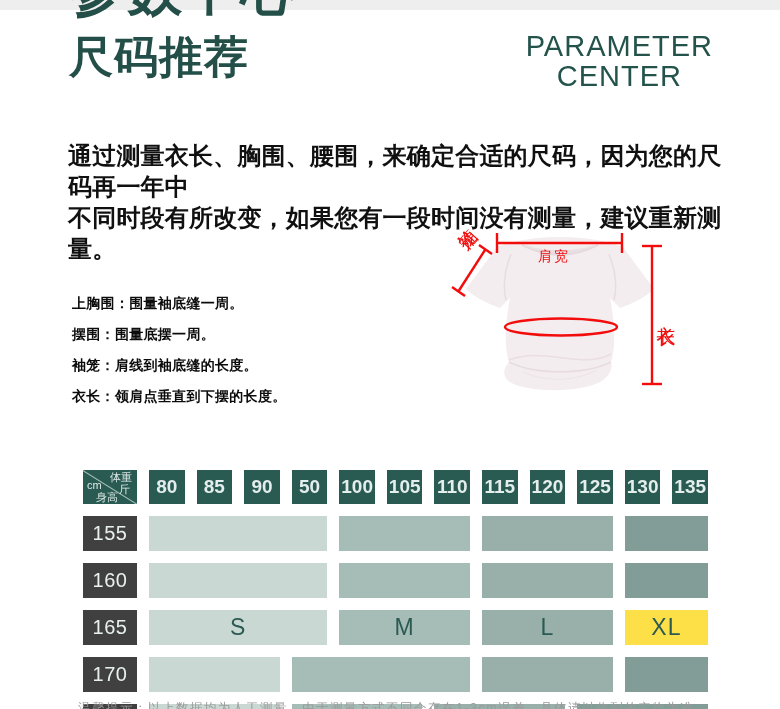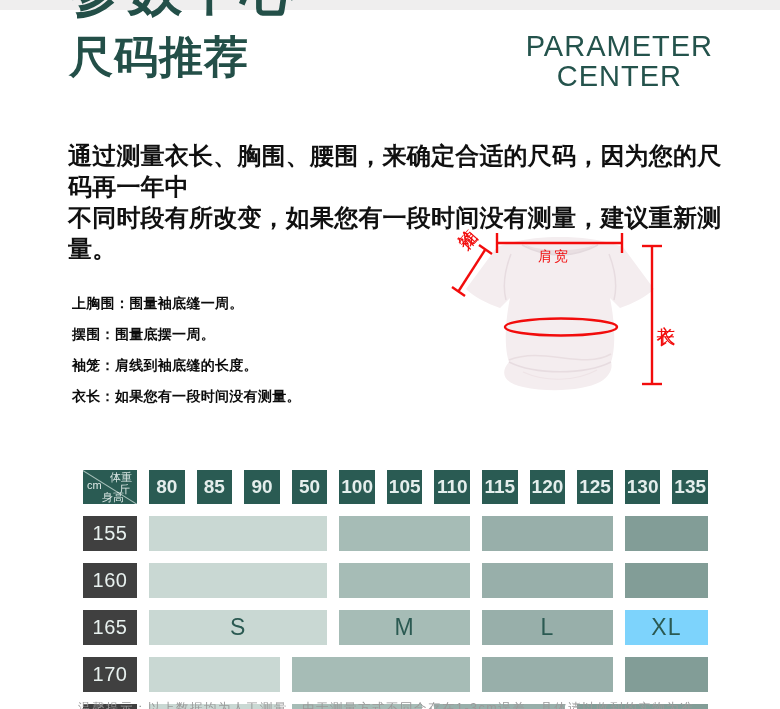--- a/index.html
+++ b/index.html
@@ -64,21 +64,21 @@
   .th{background:#2a5b53;color:#e4eeec;font-size:19px;font-weight:700;}
   .row-h{background:#404040;color:#e8f1ef;font-size:20px;font-weight:400;letter-spacing:0.5px;}
   .zone{color:#2b5a52;font-size:23px;font-weight:400;letter-spacing:1px;}
   .corner{position:relative;background:#2a5b53;color:#dde9e6;overflow:hidden;}
   .corner .diag{position:absolute;top:0;left:0;width:66px;height:1px;background:#a7c0ba;
     transform-origin:0 0;transform:rotate(32deg);}
   .corner span{position:absolute;font-size:11px;line-height:11px;}
   .c-weight{top:2px;right:5px;}
   .c-jin{top:14px;right:7px;}
   .c-cm{bottom:13px;left:4px;font-size:10px;}
-  .c-height{bottom:1px;left:19px;}
+  .c-height{bottom:1px;left:13px;}
 
   
   .footnote{
     position:absolute;left:78px;top:700px;width:640px;white-space:nowrap;overflow:hidden;
     font-size:12.5px;color:#9a9a9a;letter-spacing:1.5px;
   }
 </style>
 </head>
 <body>
 
@@ -94,21 +94,21 @@
 
   <div class="intro">
     <div>通过测量衣长、胸围、腰围，来确定合适的尺码，因为您的尺码再一年中</div>
     <div>不同时段有所改变，如果您有一段时间没有测量，建议重新测量。</div>
   </div>
 
   <div class="measure-list">
       <div>上胸围：围量袖底缝一周。</div>
       <div>摆围：围量底摆一周。</div>
       <div>袖笼：肩线到袖底缝的长度。</div>
-      <div>衣长：如果您有一段时间没有测量。</div>
+      <div>衣长：领肩点垂直到下摆的长度。</div>
     </div>
 
   <div class="tshirt-wrap">
     <svg width="285" height="210" viewBox="0 0 285 210">
 
       <path d="M62,37 C85,29 105,27 125,27 C145,27 165,29 188,37 L219,79 C211,87 197,94 185,98 L175,88 C181,118 180,140 176,152 L74,152 C70,140 69,118 75,88 L65,98 C53,94 39,87 31,79 Z" fill="#f4edef"></path>
 
       <path d="M76,44 C69,62 68,78 71,90" stroke="#e7dce0" fill="none" stroke-width="1.5"></path>
       <path d="M174,44 C181,62 182,78 179,90" stroke="#e7dce0" fill="none" stroke-width="1.5"></path>
 
@@ -168,21 +168,21 @@
       <div class="cell zone" style="grid-column: span 2; background: rgb(130, 157, 151);"></div>
       <div class="cell row-h">160</div>
       <div class="cell zone" style="grid-column: span 4; background: rgb(201, 216, 211);"></div>
       <div class="cell zone" style="grid-column: span 3; background: rgb(166, 188, 182);"></div>
       <div class="cell zone" style="grid-column: span 3; background: rgb(152, 175, 170);"></div>
       <div class="cell zone" style="grid-column: span 2; background: rgb(130, 157, 151);"></div>
       <div class="cell row-h">165</div>
       <div class="cell zone" style="grid-column: span 4; background: rgb(201, 216, 211);">S</div>
       <div class="cell zone" style="grid-column: span 3; background: rgb(166, 188, 182);">M</div>
       <div class="cell zone" style="grid-column: span 3; background: rgb(152, 175, 170);">L</div>
-      <div class="cell zone" style="grid-column: span 2; background: #7dd3fc;">XL</div>
+      <div class="cell zone" style="grid-column: span 2; background: #fde047;">XL</div>
       <div class="cell row-h">170</div>
       <div class="cell zone" style="grid-column: span 3; background: rgb(201, 216, 211);"></div>
       <div class="cell zone" style="grid-column: span 4; background: rgb(166, 188, 182);"></div>
       <div class="cell zone" style="grid-column: span 3; background: rgb(152, 175, 170);"></div>
       <div class="cell zone" style="grid-column: span 2; background: rgb(130, 157, 151);"></div>
       <div class="cell row-h">175</div>
       <div class="cell zone" style="grid-column: span 3; background: rgb(201, 216, 211);"></div>
       <div class="cell zone" style="grid-column: span 3; background: rgb(166, 188, 182);"></div>
       <div class="cell zone" style="grid-column: span 3; background: rgb(152, 175, 170);"></div>
       <div class="cell zone" style="grid-column: span 3; background: rgb(130, 157, 151);"></div>

